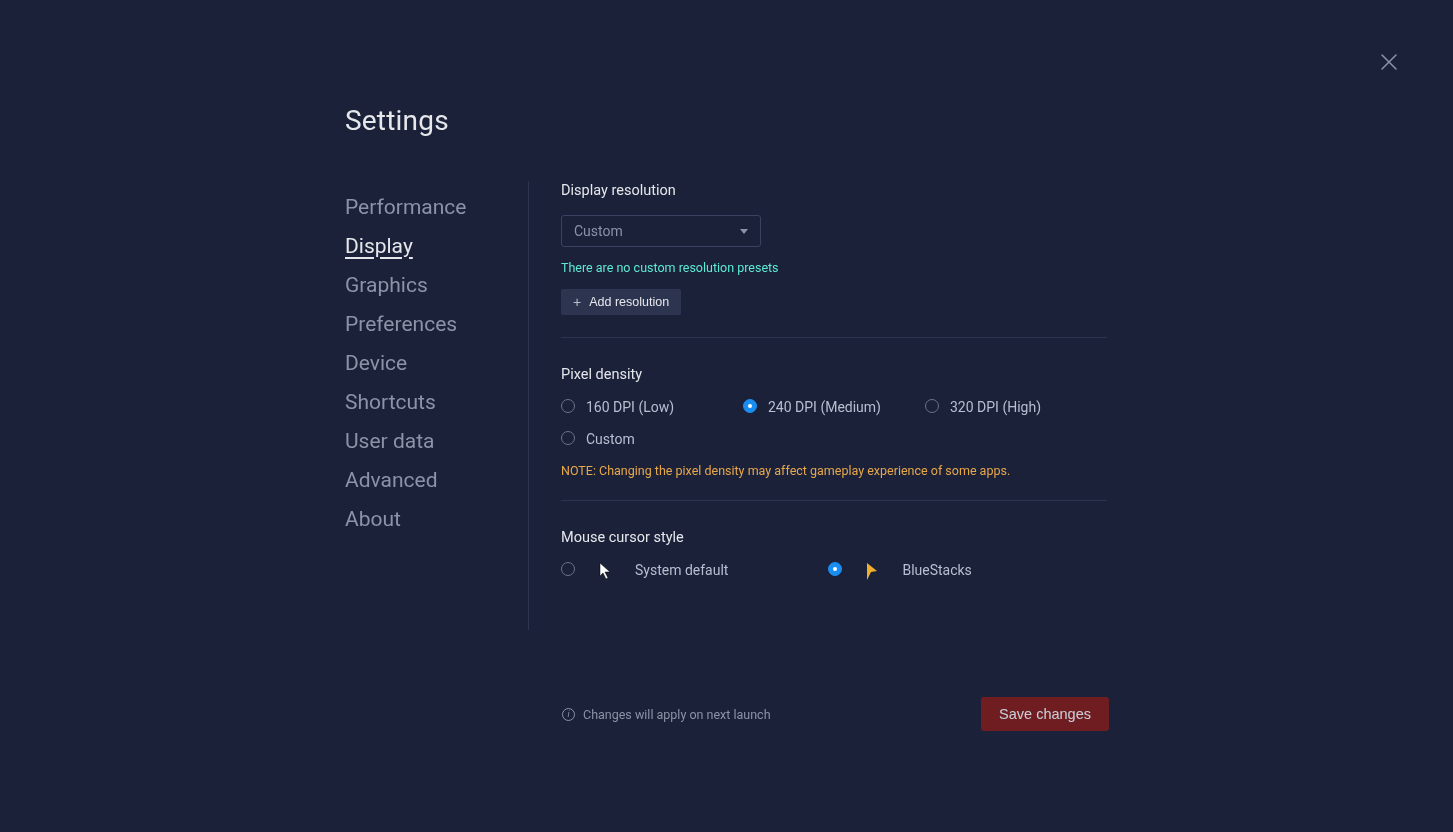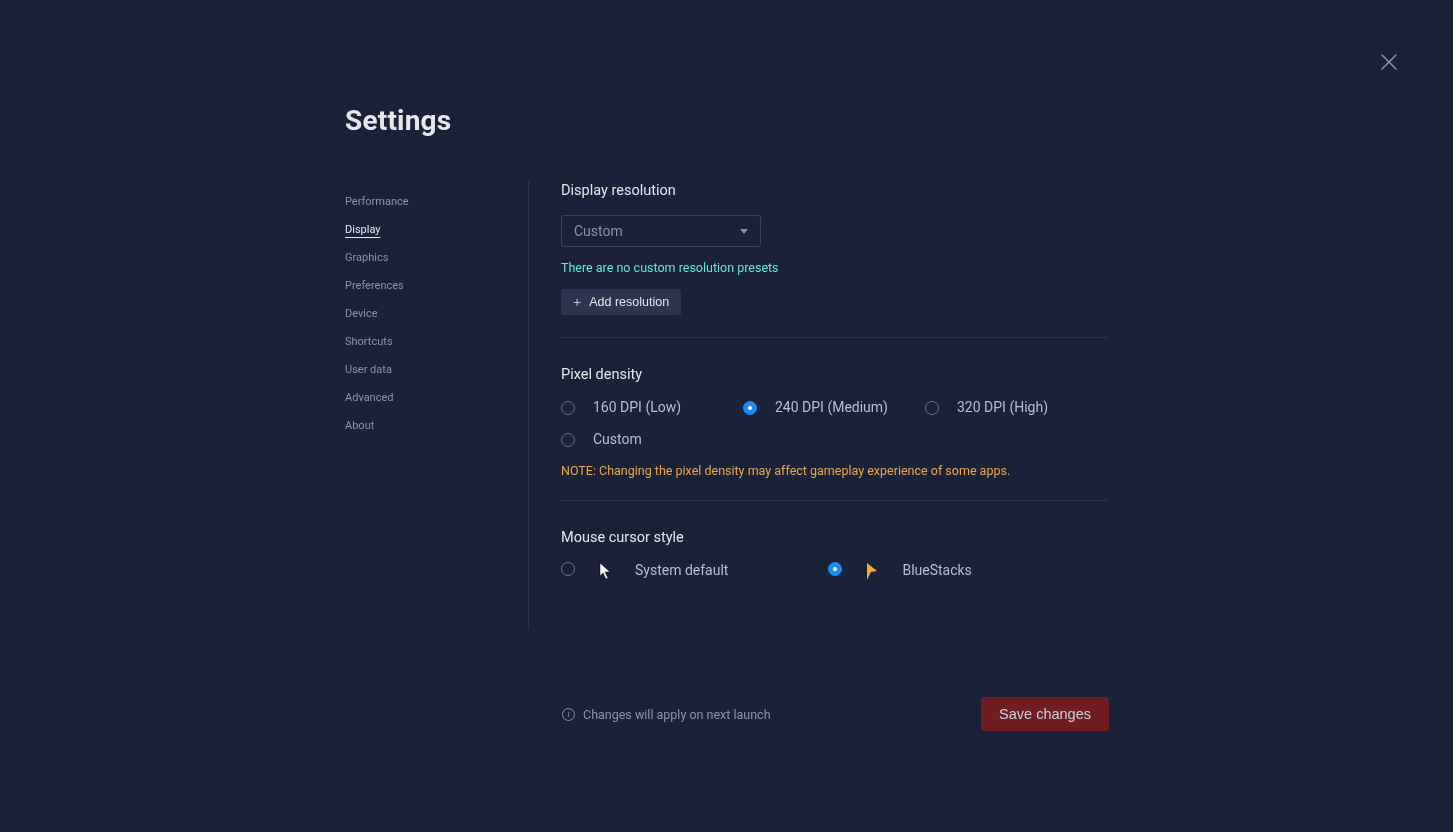--- a/index.html
+++ b/index.html
@@ -22,36 +22,36 @@
       color: #8b93a7;
     }
     .container {
       position: absolute;
       left: 345px;
       top: 104px;
       width: 762px;
     }
     .title {
       font-size: 28px;
-      font-weight: 700;
+      font-weight: 400;
       color: #e5e7eb;
       margin-bottom: 44px;
       letter-spacing: 0.2px;
     }
     .content {
       display: flex;
     }
     .sidebar {
       width: 185px;
       border-right: 1px solid #2d3450;
       padding-right: 20px;
       padding-top: 6px;
     }
     .sidebar-item {
-      font-size: 11px;
+      font-size: 21px;
       color: #8b93a7;
       padding: 7.5px 0;
       cursor: pointer;
       display: block;
     }
     .sidebar-item.active {
       color: #e5e7eb;
       text-decoration: underline;
       text-underline-offset: 4px;
     }
@@ -112,22 +112,22 @@
       font-weight: 500;
     }
     .plus-icon { font-size: 14px; line-height: 1; color: #b8bfd0; }
     .radio-grid {
       display: grid;
       grid-template-columns: 182px 182px 182px;
       row-gap: 16px;
     }
     .radio-option {
       display: flex;
-      align-items: flex-end;
-      gap: 18px;
+      align-items: flex-start;
+      gap: 11px;
       cursor: pointer;
     }
     .radio-circle {
       width: 14px; height: 14px;
       border-radius: 50%;
       border: 1.5px solid #6b7388;
       display: flex;
       align-items: center;
       justify-content: center;
       flex-shrink: 0;

